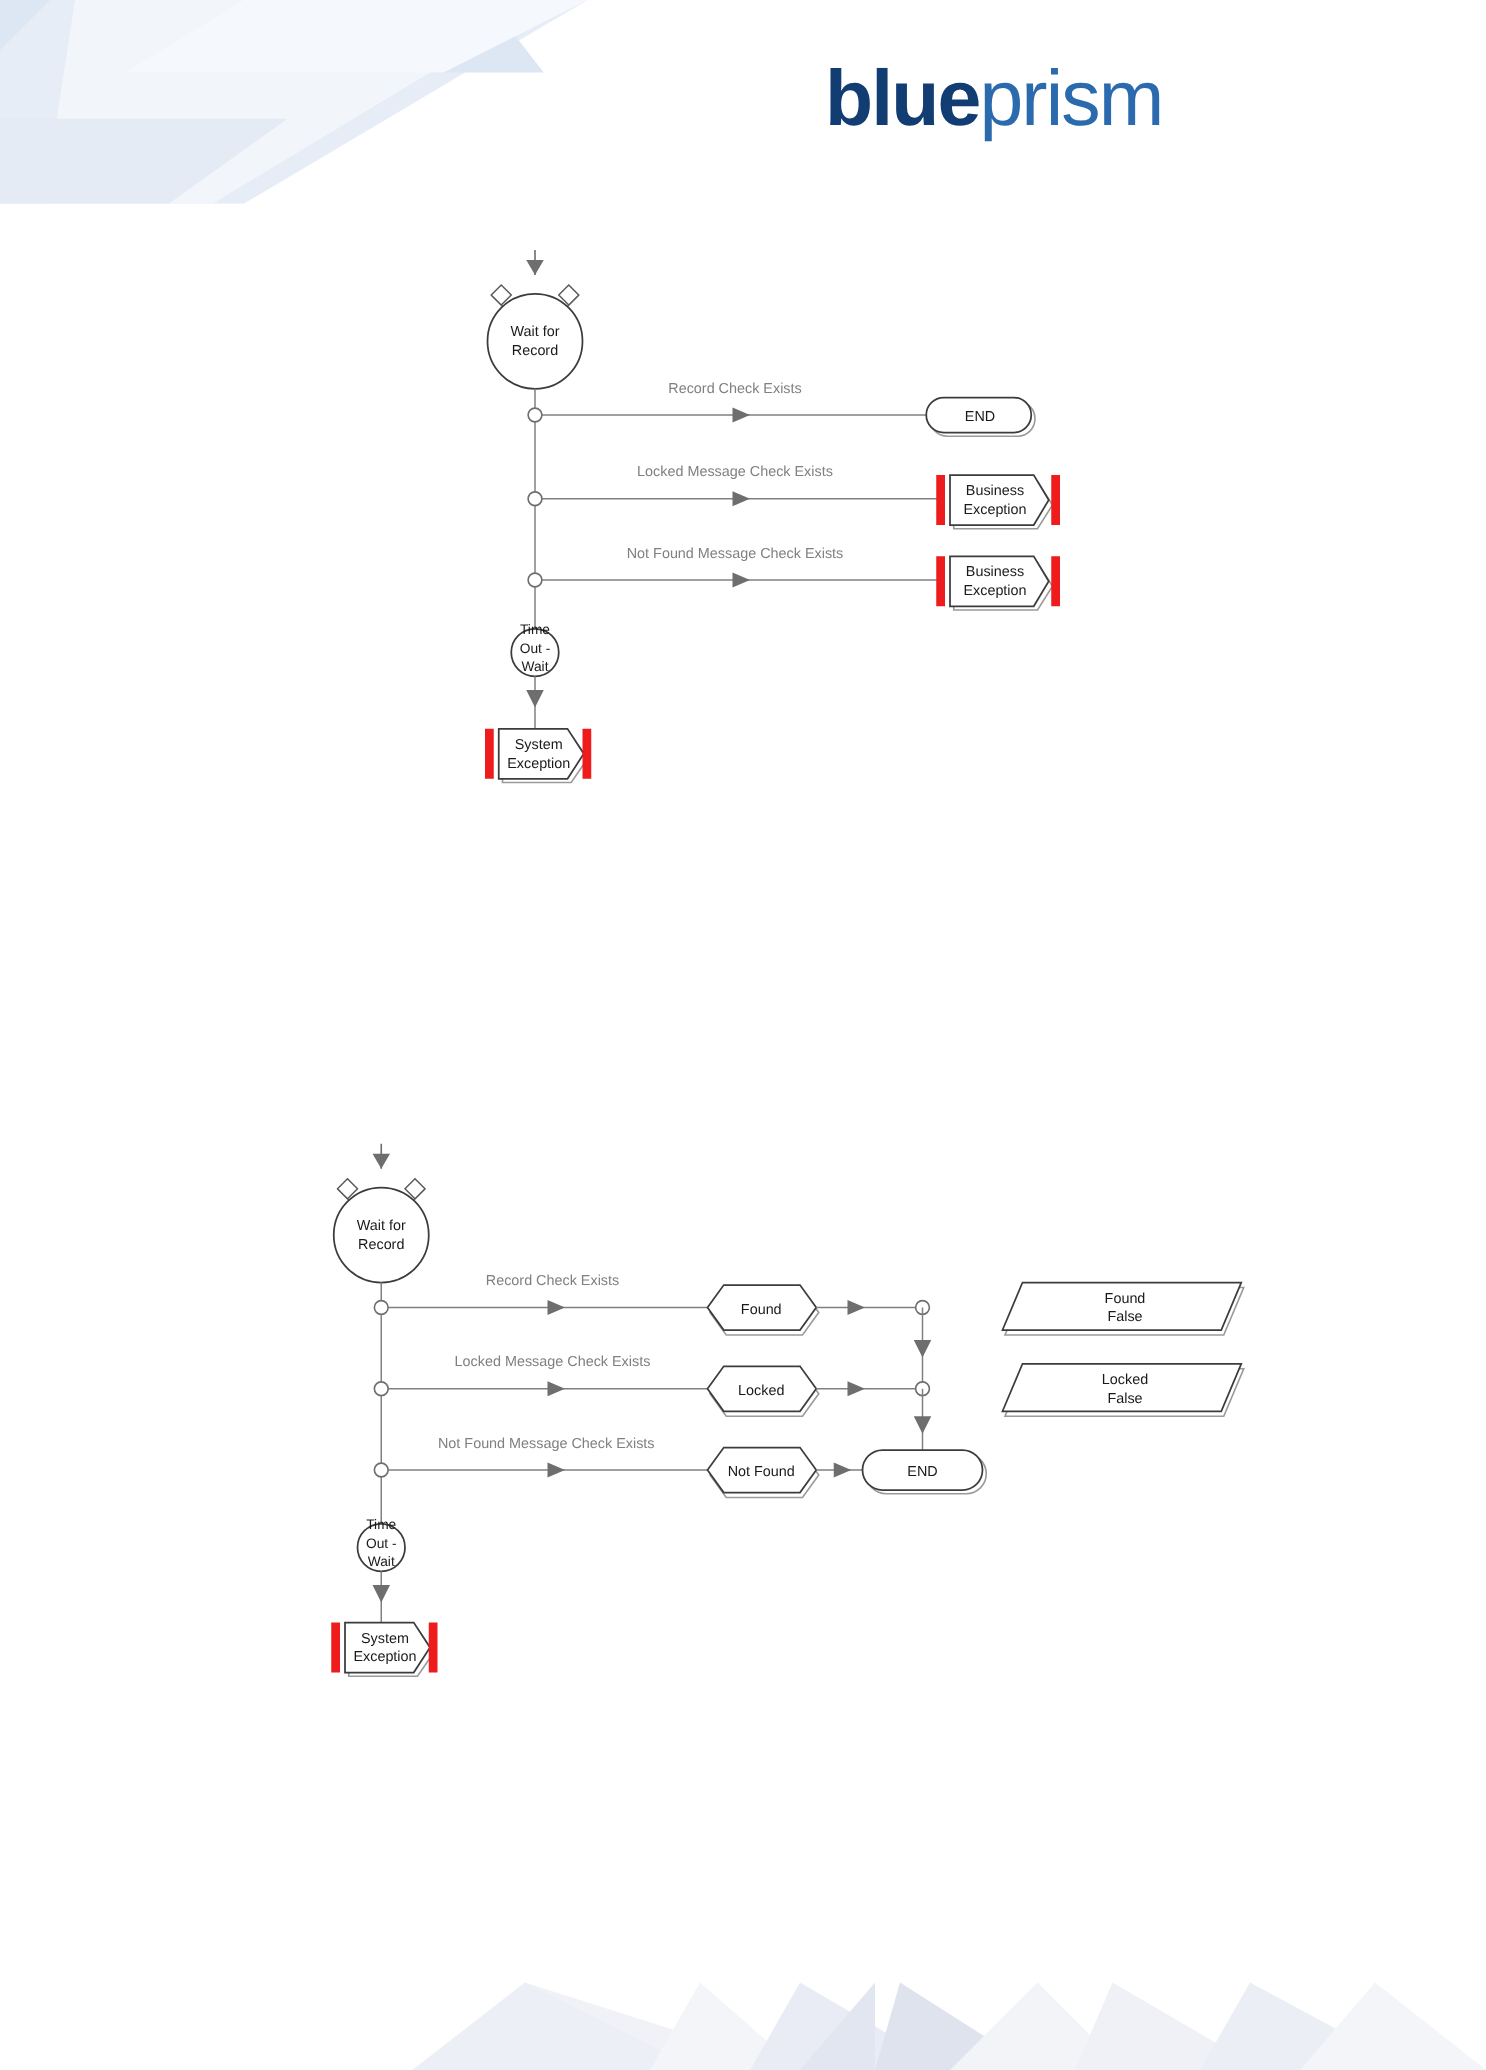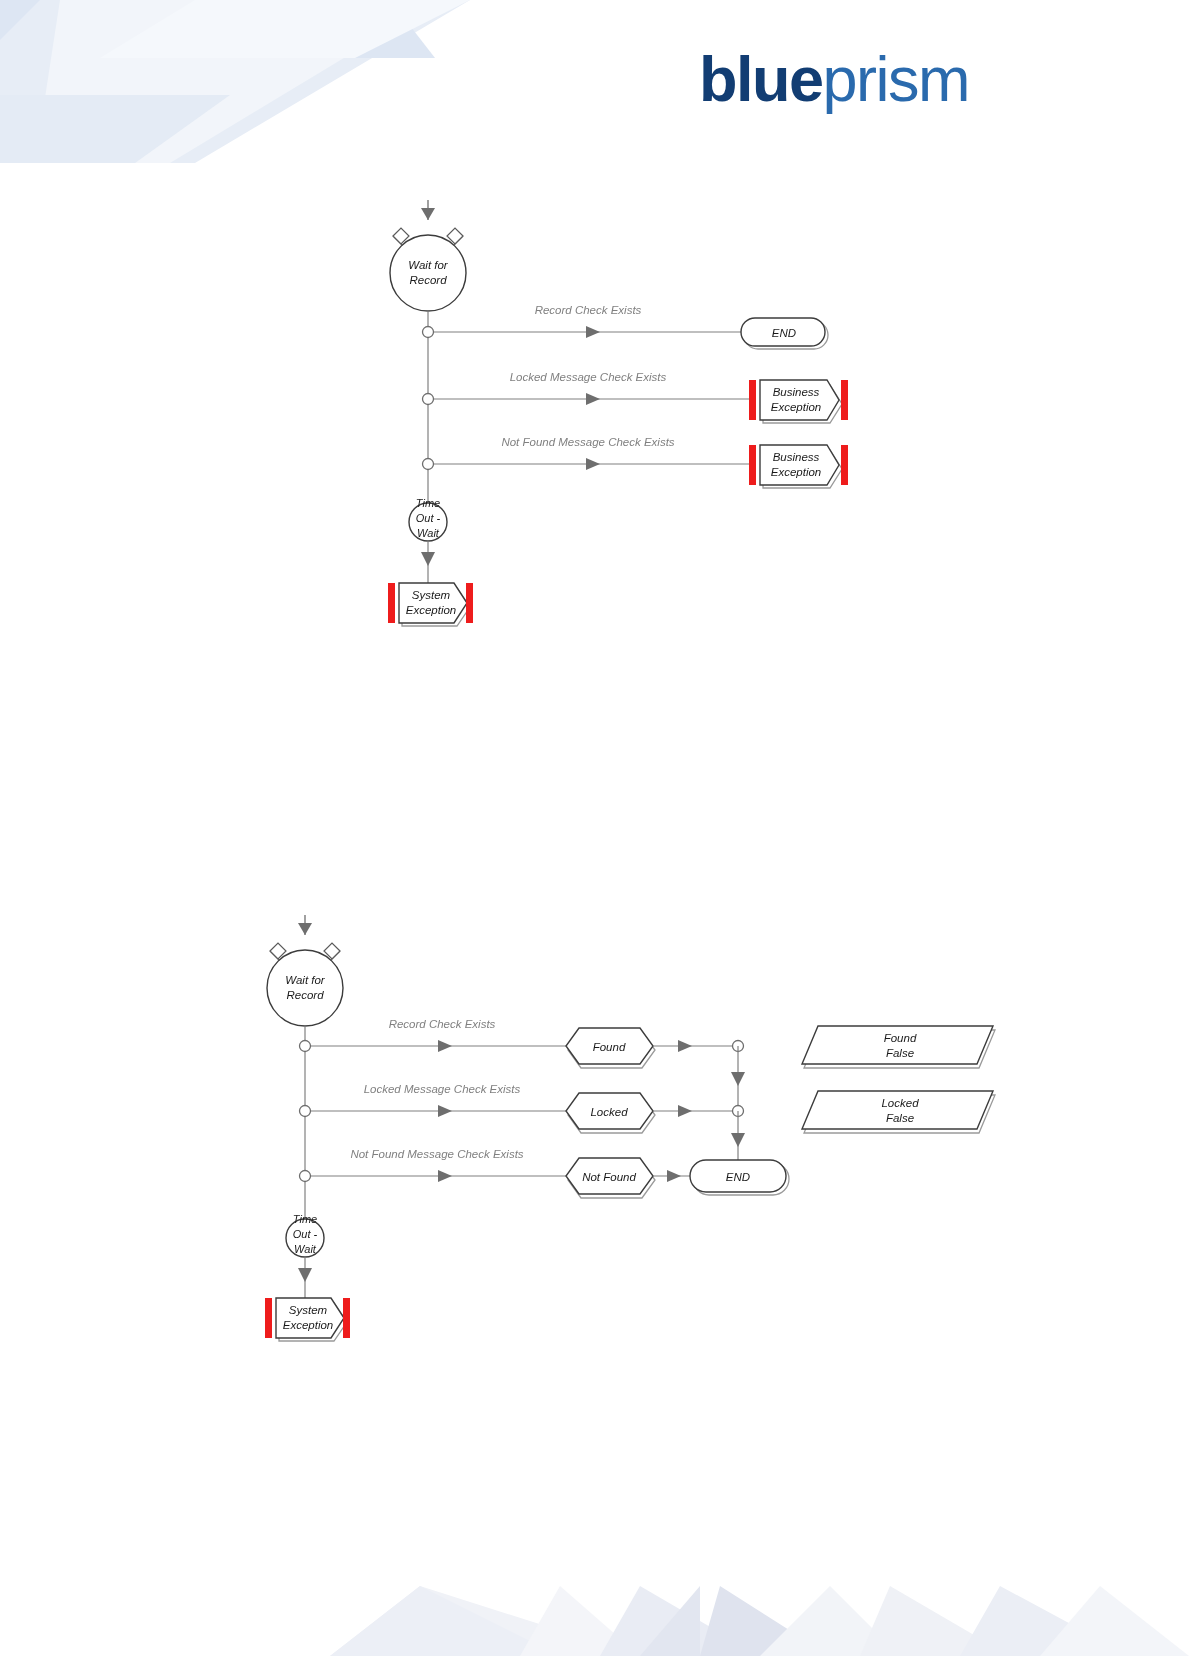--- a/index.html
+++ b/index.html
@@ -8,34 +8,34 @@
     font-family:"Liberation Sans", sans-serif;
   }
 
   
   .header-band{
     position:absolute;left:0;top:0;width:1189px;height:163px;overflow:hidden;
   }
   .header-band svg{display:block;}
 
   .logo{
-    position:absolute;left:699px;top:48px;
+    position:absolute;left:660px;top:48px;
     font-size:63px;line-height:1;letter-spacing:-1.5px;
     white-space:nowrap;
   }
   .logo .blue{color:#123d73;font-weight:700;}
   .logo .prism{color:#2a6aad;font-weight:400;}
 
   
   .footer-band{
     position:absolute;left:0;bottom:0;width:1189px;height:110px;overflow:hidden;
   }
 
   
-  .diagram{position:absolute;font-style:italic;}
+  .diagram{position:absolute;}
   #diagram-1{left:255px;top:190px;width:640px;height:450px;}
   #diagram-2{left:150px;top:900px;width:900px;height:470px;}
   .diagram svg{display:block;overflow:visible;}
 
   .node-label{
     font-family:"Liberation Sans", sans-serif;
     font-size:11.5px;fill:#1a1a1a;text-anchor:middle;
   }
   .node-label.small{font-size:11px;}
   .link-label{

